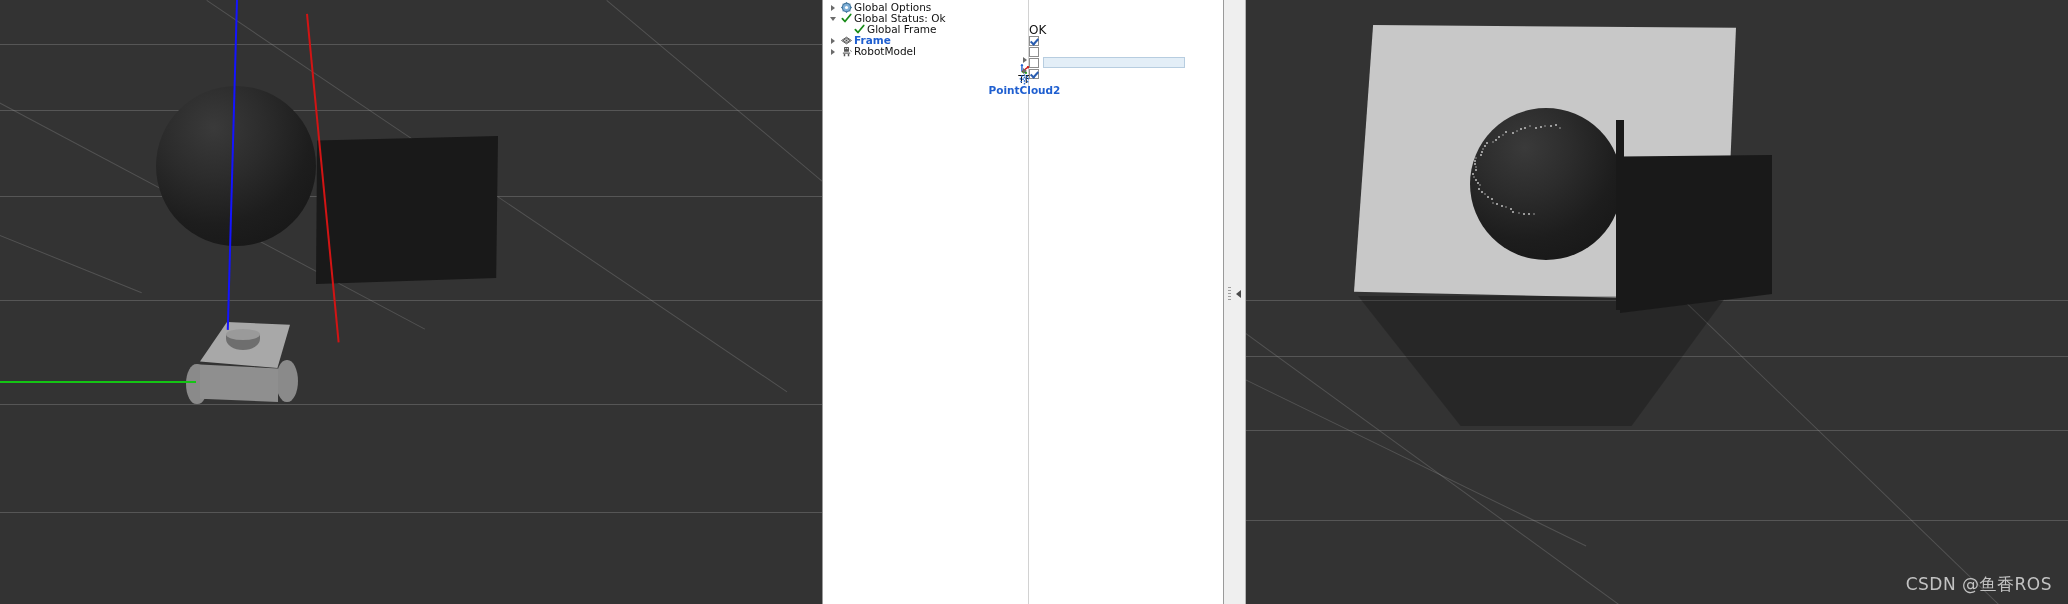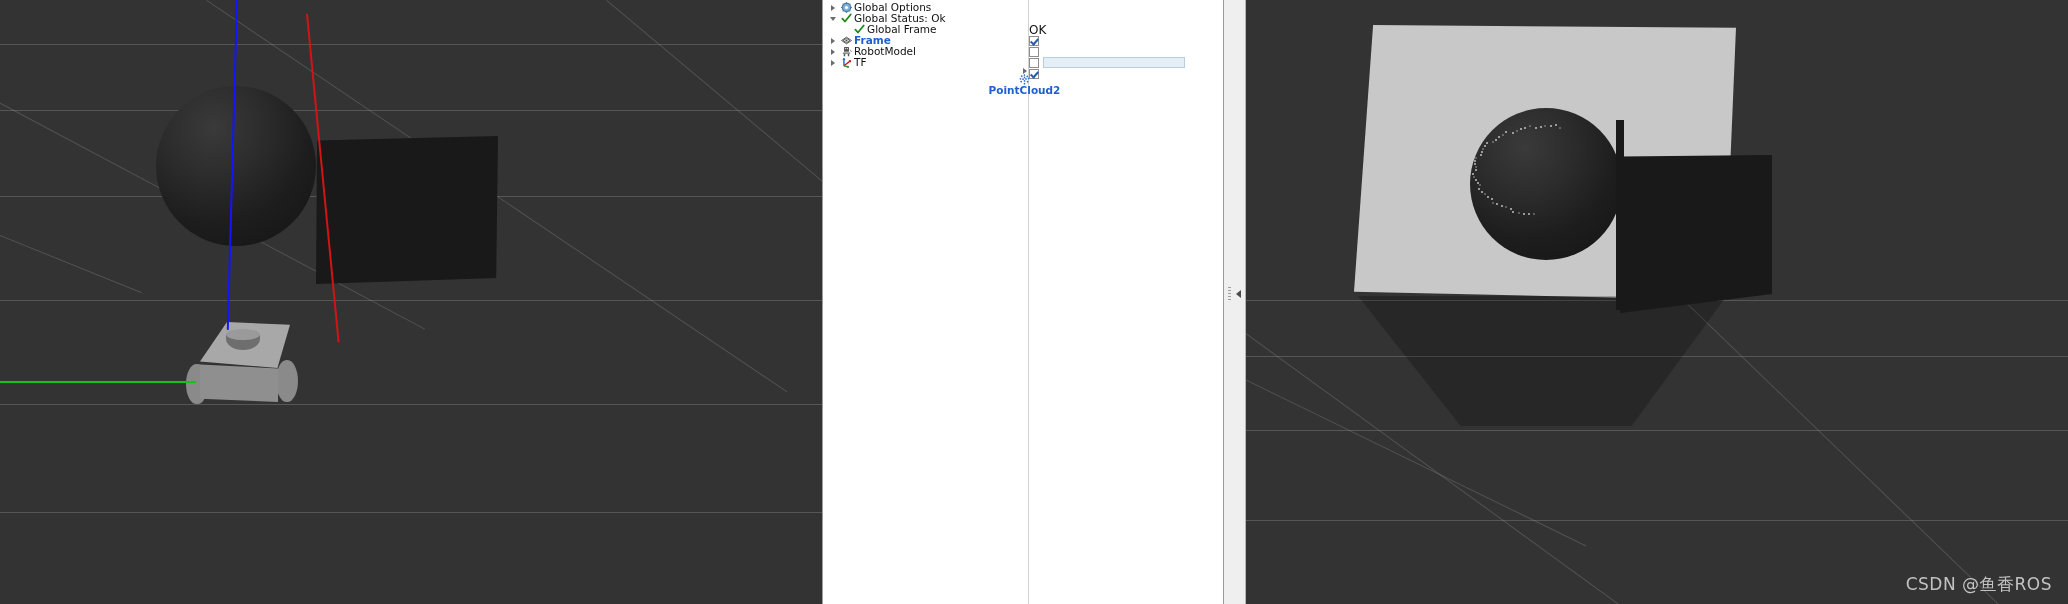--- a/index.html
+++ b/index.html
@@ -366,21 +366,21 @@
                 <rect x="4.5" y="2.3" width="1.1" height="1.1" fill="#ffffff"></rect>
                 <rect x="6.4" y="2.3" width="1.1" height="1.1" fill="#ffffff"></rect>
                 <rect x="2" y="7" width="8" height="1.5" rx="0.4" fill="#6a6a6a"></rect>
                 <rect x="3" y="8.6" width="1.6" height="2.6" fill="#555555"></rect>
                 <rect x="7.4" y="8.6" width="1.6" height="2.6" fill="#555555"></rect>
                 <path d="M10.0 4.2 L11.6 6.6" stroke="#8a8a8a" stroke-width="1" fill="none"></path>
               </svg>
             </span>
             <span class="row-label">RobotModel</span>
           </div>
-          <div class="tree-row" style="margin-left: 3px;">
+          <div class="tree-row" style="margin-left: 3px; flex-direction: column;">
             <span class="twisty closed"></span>
             <span class="row-icon">
               <svg viewBox="0 0 12 12" width="11" height="11">
                 <path d="M3.2 9.6 L3.2 1.6" stroke="#1a5fd0" stroke-width="1.5" fill="none"></path>
                 <path d="M3.2 1.6 L2.1 3.1 M3.2 1.6 L4.3 3.1" stroke="#1a5fd0" stroke-width="1.2" fill="none"></path>
                 <path d="M3.2 9.6 L10.6 4.0" stroke="#d01a1a" stroke-width="1.5" fill="none"></path>
                 <path d="M10.6 4.0 L8.7 4.2 M10.6 4.0 L9.9 5.8" stroke="#d01a1a" stroke-width="1.2" fill="none"></path>
                 <path d="M3.2 9.6 L8.4 10.9" stroke="#1a9a1a" stroke-width="1.5" fill="none"></path>
                 <path d="M8.4 10.9 L6.9 10.1 M8.4 10.9 L6.9 11.6" stroke="#1a9a1a" stroke-width="1.2" fill="none"></path>
               </svg>

